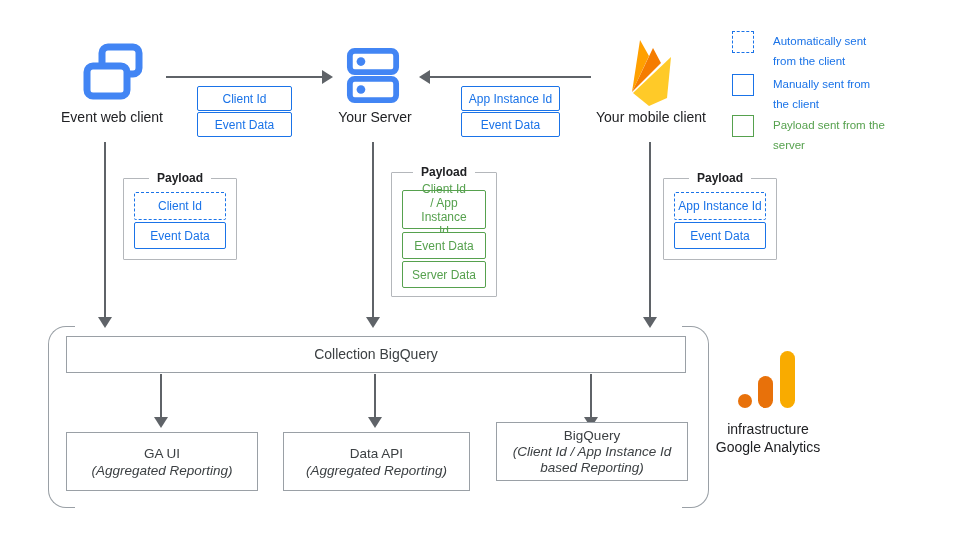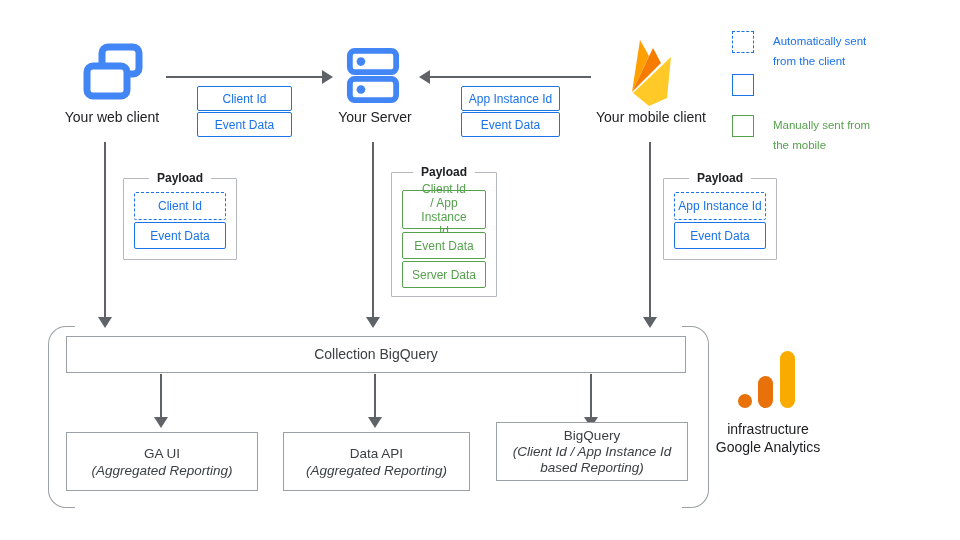--- a/index.html
+++ b/index.html
@@ -63,21 +63,21 @@
 </style>
 </head>
 <body>
 
 <div id="stage">
 
   <svg class="abs" style="left:82px;top:40px" width="62" height="64" viewBox="0 0 62 64">
     <rect x="20" y="7" width="37" height="27" rx="6" fill="none" stroke="#4285f4" stroke-width="7"></rect>
     <rect x="5" y="26" width="40" height="30" rx="6" fill="#ffffff" stroke="#4285f4" stroke-width="7"></rect>
   </svg>
-  <div class="abs node-label" style="left:38px;top:109px;width:148px">Your web client</div>
+  <div class="abs node-label" style="left:38px;top:109px;width:148px">Event web client</div>
 
   <svg class="abs" style="left:346px;top:46px" width="54" height="60" viewBox="0 0 56 60">
     <rect x="4" y="4" width="48" height="22" rx="5" fill="none" stroke="#4285f4" stroke-width="6"></rect>
     <circle cx="15.5" cy="15" r="4.5" fill="#4285f4"></circle>
     <rect x="4" y="33" width="48" height="22" rx="5" fill="none" stroke="#4285f4" stroke-width="6"></rect>
     <circle cx="15.5" cy="44" r="4.5" fill="#4285f4"></circle>
   </svg>
   <div class="abs node-label" style="left:301px;top:109px;width:148px">Your Server</div>
 
   <svg class="abs" style="left:621px;top:36px" width="60" height="72" viewBox="0 0 60 72">
@@ -132,24 +132,25 @@
     <div class="chip dashed" style="top:13px;height:26px">App Instance Id</div>
     <div class="chip" style="top:43px;height:25px">Event Data</div>
   </div>
 
   <div class="legend-row" style="left:732px;top:31px">
     <div class="legend-swatch dashed"></div>
     <div class="legend-text">Automatically sent from the client</div>
   </div>
   <div class="legend-row" style="left:732px;top:74px">
     <div class="legend-swatch"></div>
+    <div class="legend-text">Manually sent from the client</div>
   </div>
   <div class="legend-row" style="left:732px;top:115px">
     <div class="legend-swatch green"></div>
-    <div class="legend-text green">Manually sent from the mobile</div>
+    <div class="legend-text green">Payload sent from the server</div>
   </div>
 
   <div class="bracket left" style="left:48px;top:326px"></div>
   <div class="bracket right" style="left:682px;top:326px"></div>
 
   <div class="graybox" style="left:66px;top:336px;width:618px;height:35px;font-size:14px">
     <span>Collection BigQuery</span>
   </div>
 
   <div class="arrow v" style="left:154px;top:374px;width:14px;height:54px">

